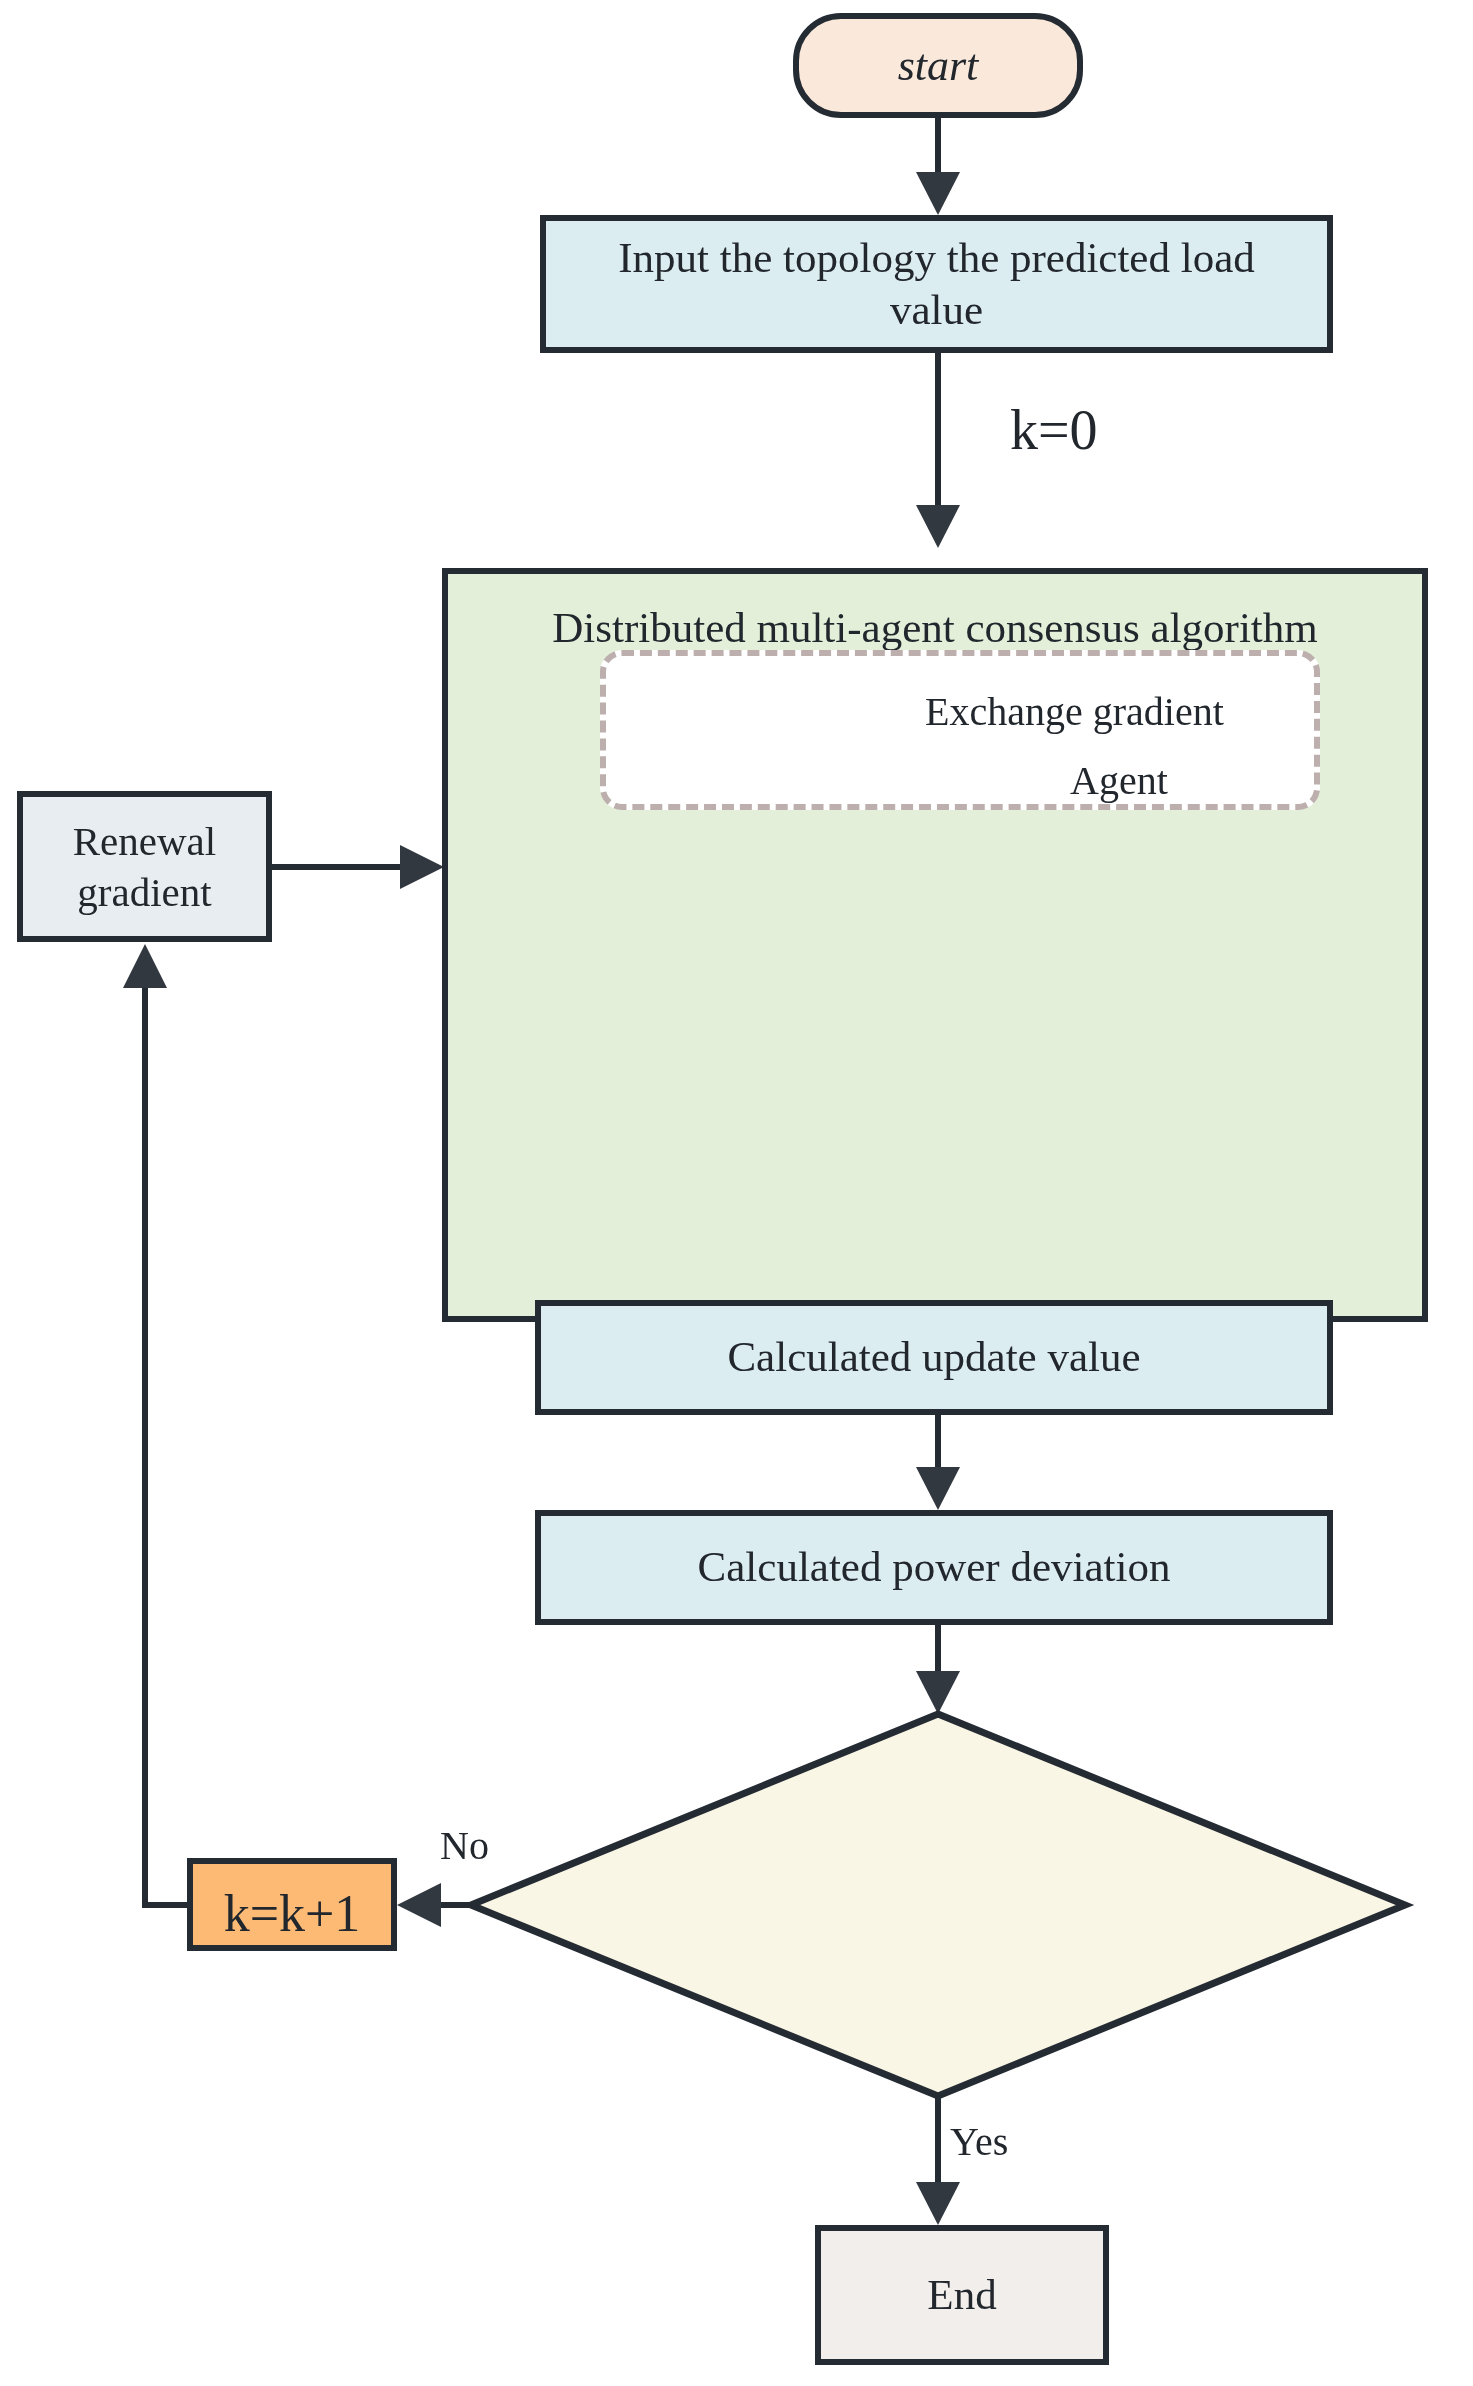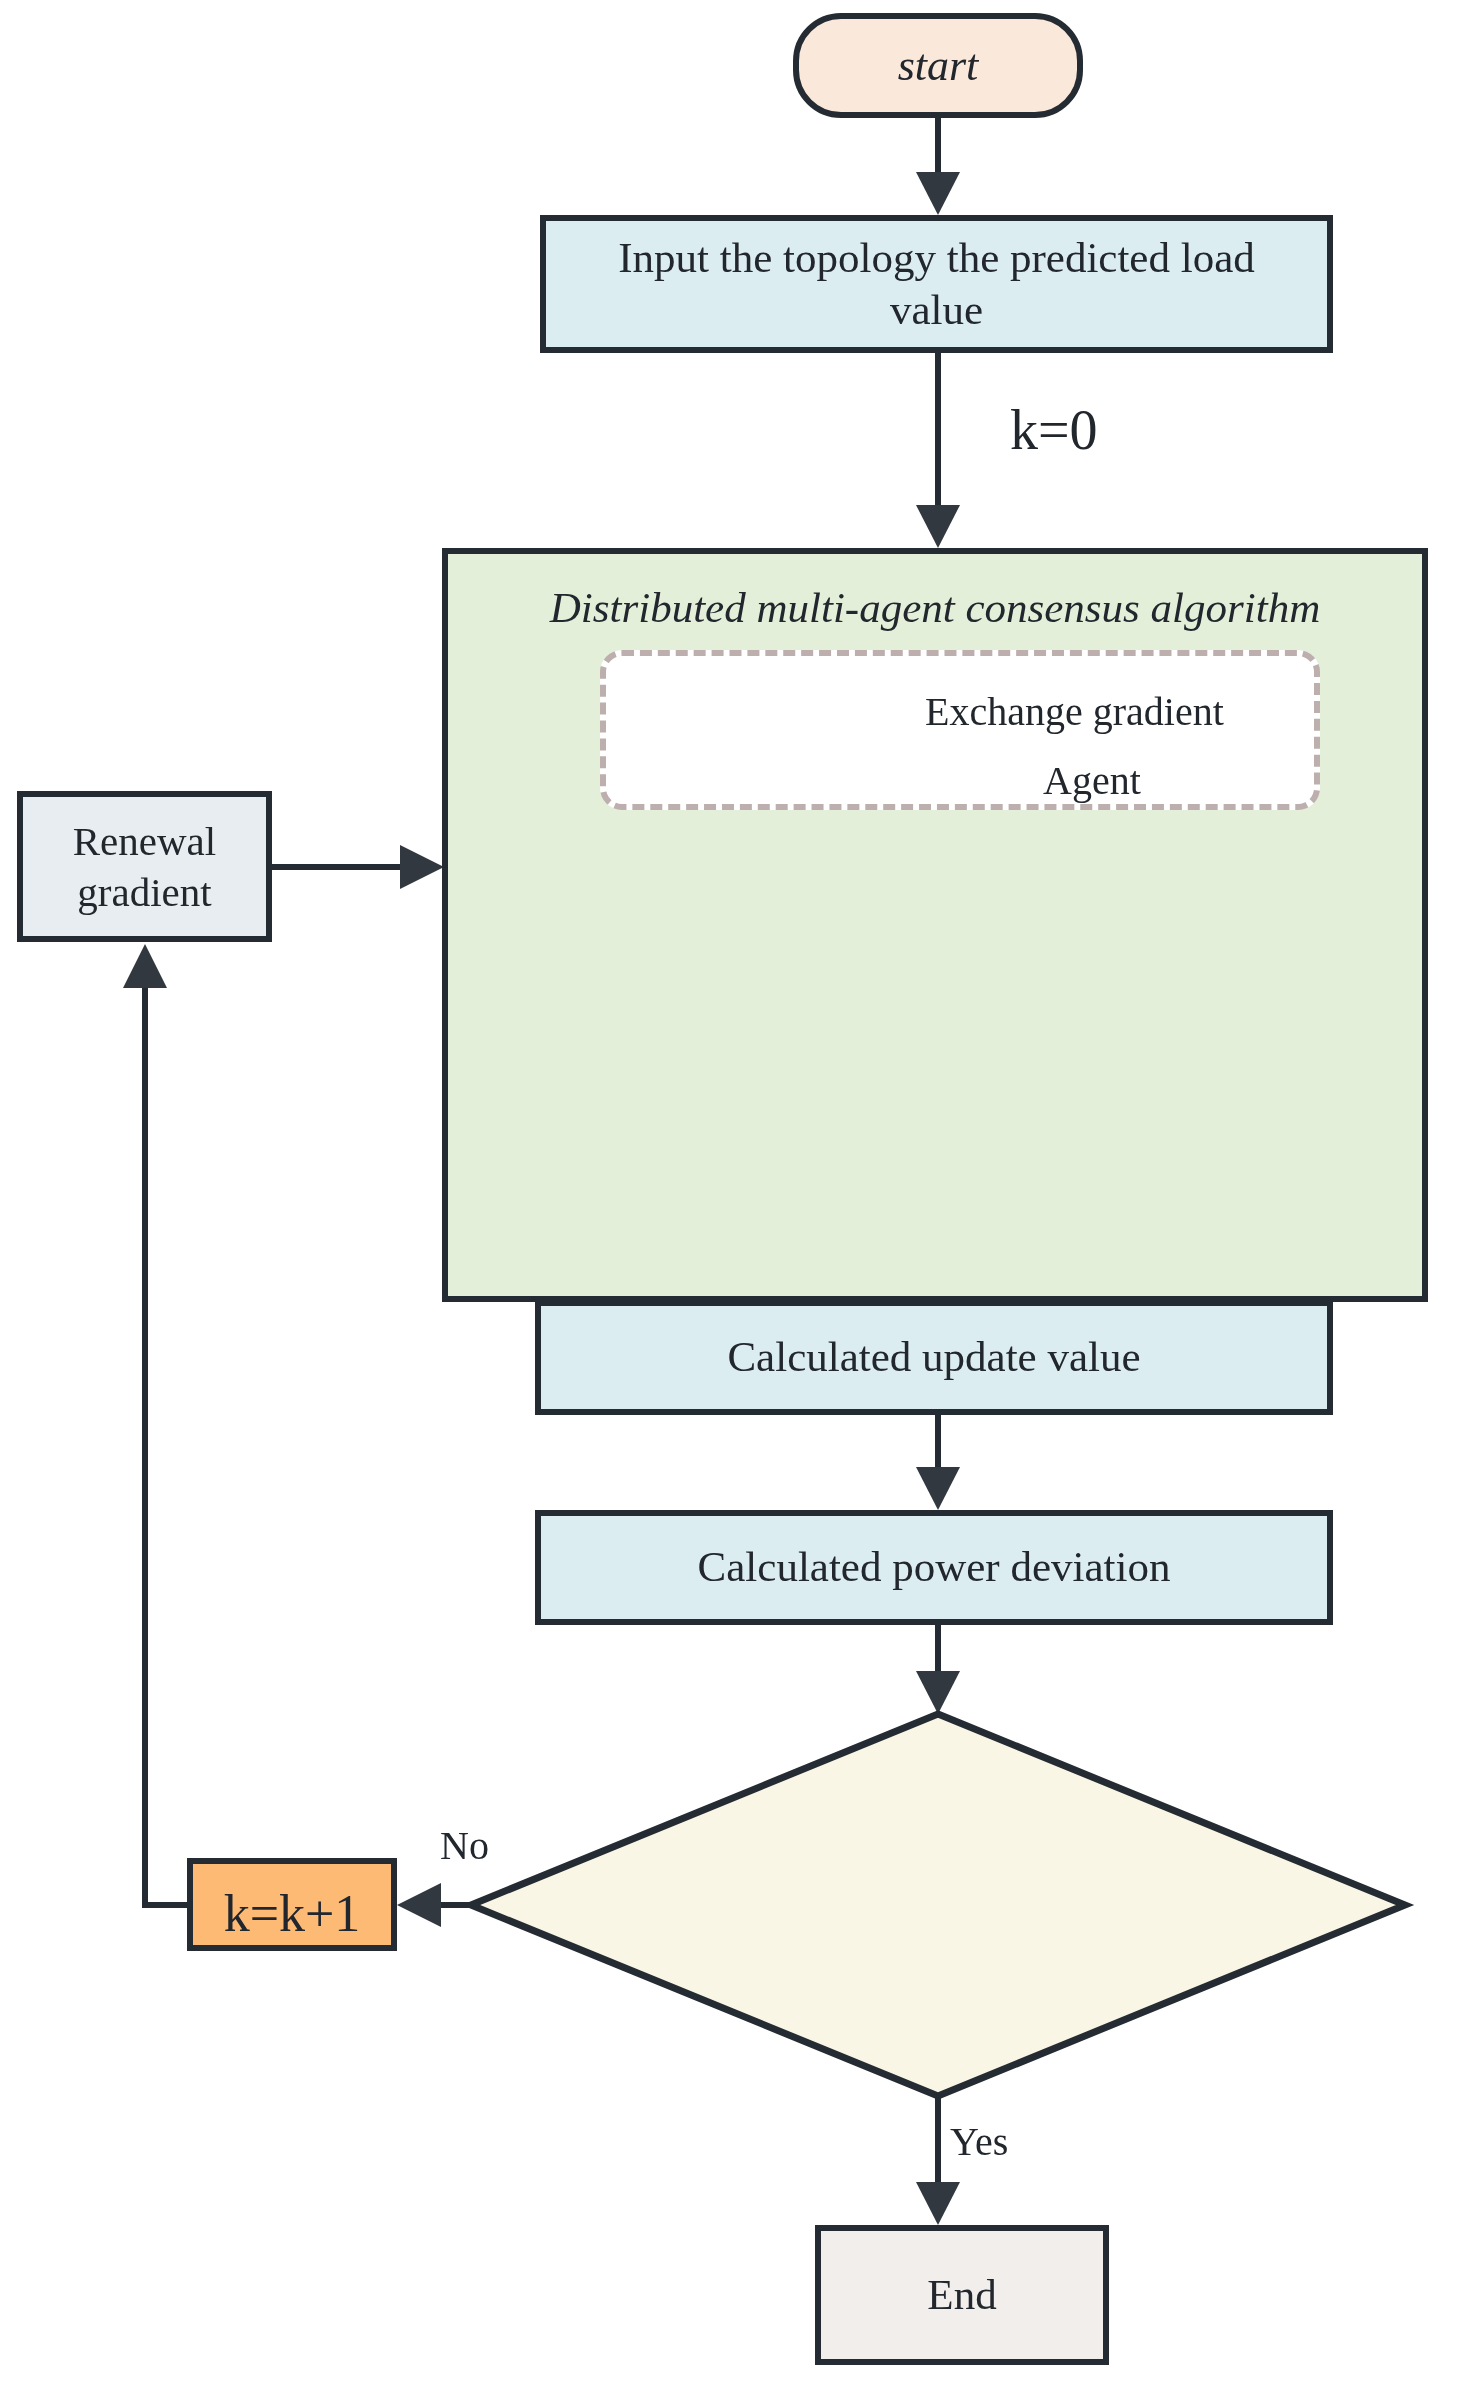--- a/index.html
+++ b/index.html
@@ -111,27 +111,27 @@
   </div>
 
   <div class="node box io-box" style="left:540px;top:215px;width:793px;height:138px;padding:0 26px;">
     <span>Input the topology the predicted load value</span>
   </div>
 
   <div class="free-label k0" style="left:1010px;top:398px;">
     <span>k=0</span>
   </div>
 
-  <div class="node box algo-box" style="left:442px;top:548px;width:986px;height:754px;font-style:italic;">
+  <div class="node box algo-box" style="left:442px;top:568px;width:986px;height:754px;">
     <div class="algo-title">Distributed multi-agent consensus algorithm</div>
   </div>
 
   <div class="legend" style="left:600px;top:650px;width:720px;height:160px;"></div>
   <div class="legend-text" style="left:925px;top:688px;">Exchange gradient</div>
-  <div class="legend-text" style="left:1043px;top:757px;">Agent</div>
+  <div class="legend-text" style="left:1070px;top:757px;">Agent</div>
 
   <div class="node box side-box" style="left:17px;top:791px;width:255px;height:151px;padding:2px 10px;">
     <span>Renewal gradient</span>
   </div>
 
   <div class="node box io-box" style="left:535px;top:1300px;width:798px;height:115px;">
     <span>Calculated update value</span>
   </div>
 
   <div class="node box io-box" style="left:535px;top:1510px;width:798px;height:115px;">

